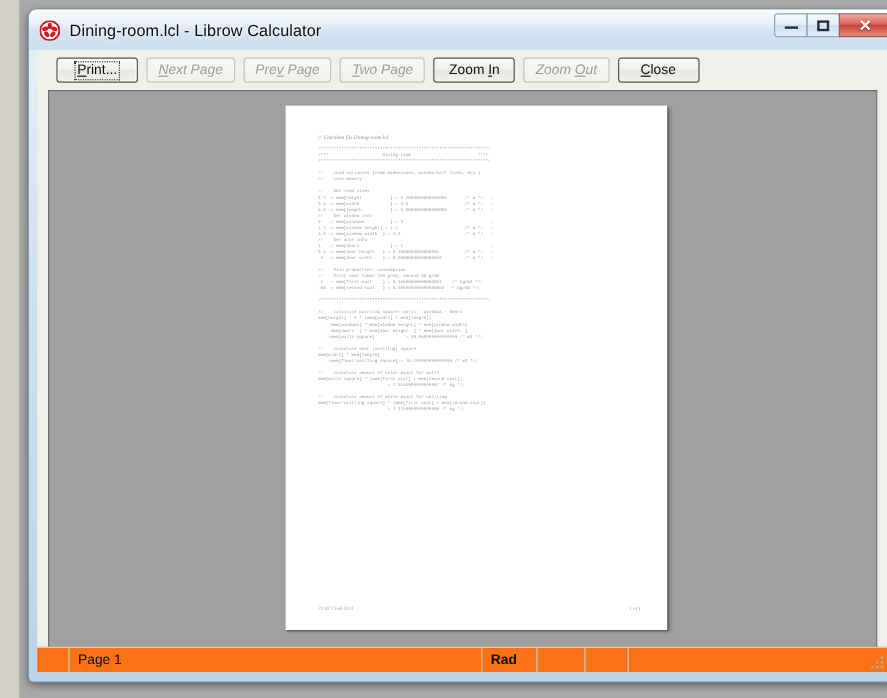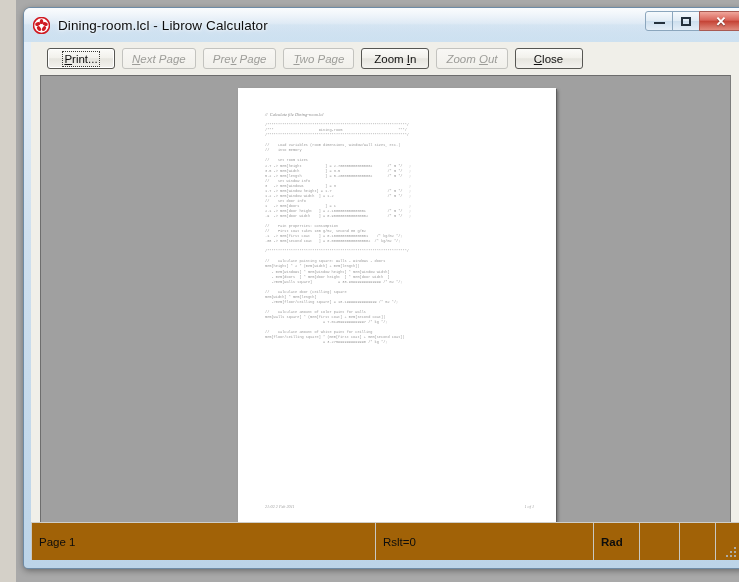--- a/index.html
+++ b/index.html
@@ -211,26 +211,27 @@
     color: #a2a2a2;
     display: flex;
     justify-content: space-between;
   }
 
   
   #statusbar {
     position: absolute;
     left: 0; bottom: 0;
     width: 709px;
-    height: 38px;
-    background: #a16207;
+    height: 21px;
+    background: #f97316;
     border-top: 1px solid #cfcec8;
     display: flex;
     align-items: stretch;
     box-sizing: border-box;
+    padding-left: 26px;
   }
   .sb-pane {
     border-right: 1px solid #c9c8c2;
     display: flex;
     align-items: center;
     padding: 0 7px;
     font-size: 11.5px;
     color: #0d0d0d;
     box-sizing: border-box;
     white-space: nowrap;
@@ -361,21 +362,20 @@
           </div>
           <div id="doc-footer">
             <span>21:02 2 Feb 2011</span>
             <span>1 of 1</span>
           </div>
         </div>
       </div>
 
       <div id="statusbar">
         <div class="sb-pane first" id="sb-page">Page 1</div>
-        <div class="sb-pane" id="sb-result">Rslt=0</div>
         <div class="sb-pane" id="sb-angle">Rad</div>
         <div class="sb-pane" id="sb-p4"></div>
         <div class="sb-pane" id="sb-p5"></div>
         <div class="sb-pane" id="sb-grip">
           <div class="grip-dot" style="right:4px;  bottom:3px;"></div>
           <div class="grip-dot" style="right:8px;  bottom:3px;"></div>
           <div class="grip-dot" style="right:12px; bottom:3px;"></div>
           <div class="grip-dot" style="right:4px;  bottom:7px;"></div>
           <div class="grip-dot" style="right:8px;  bottom:7px;"></div>
           <div class="grip-dot" style="right:4px;  bottom:11px;"></div>

